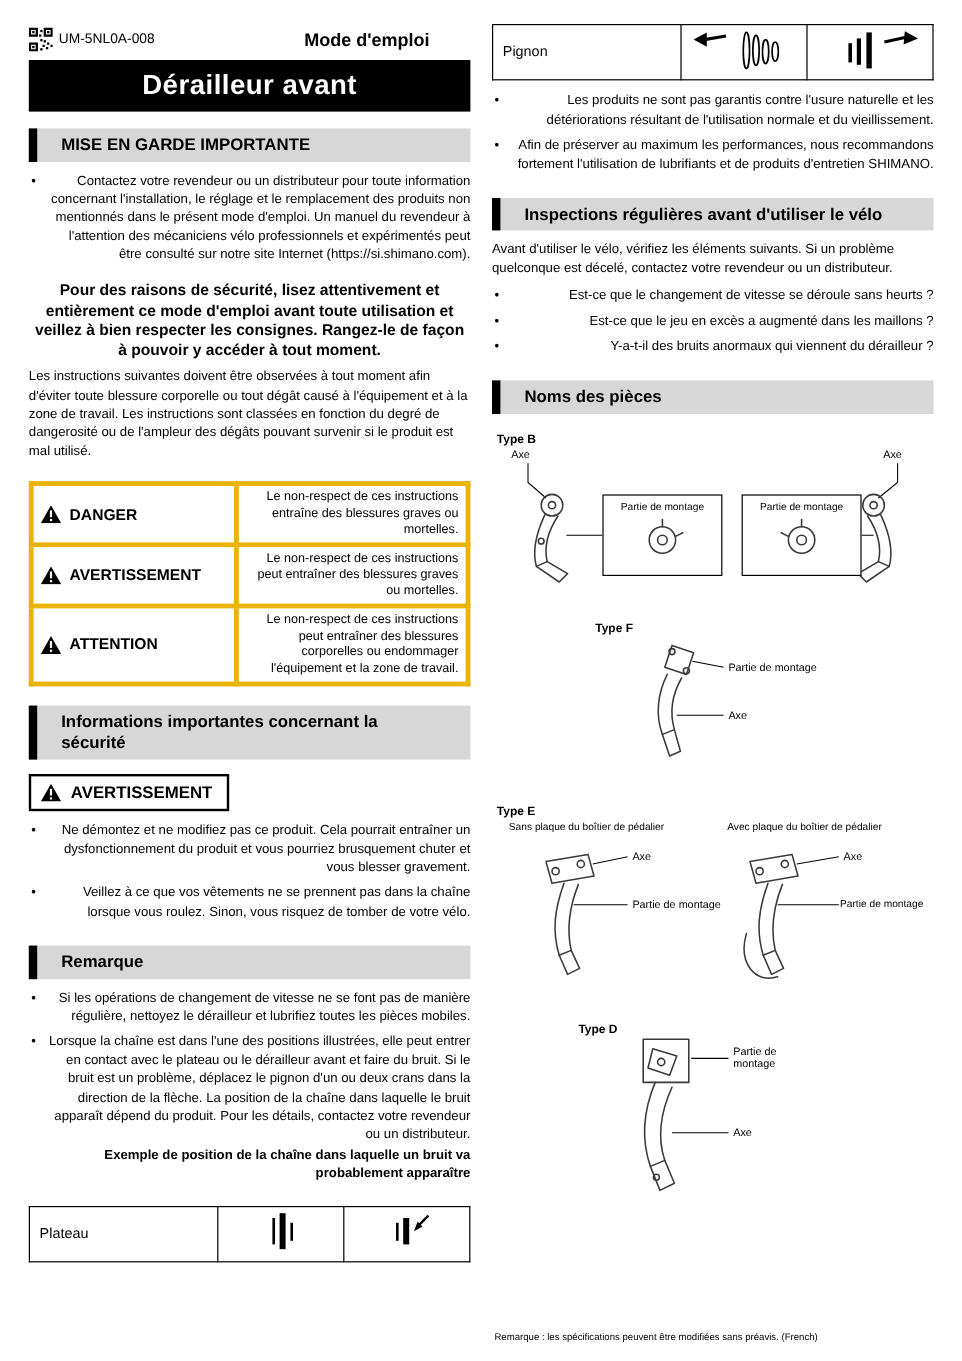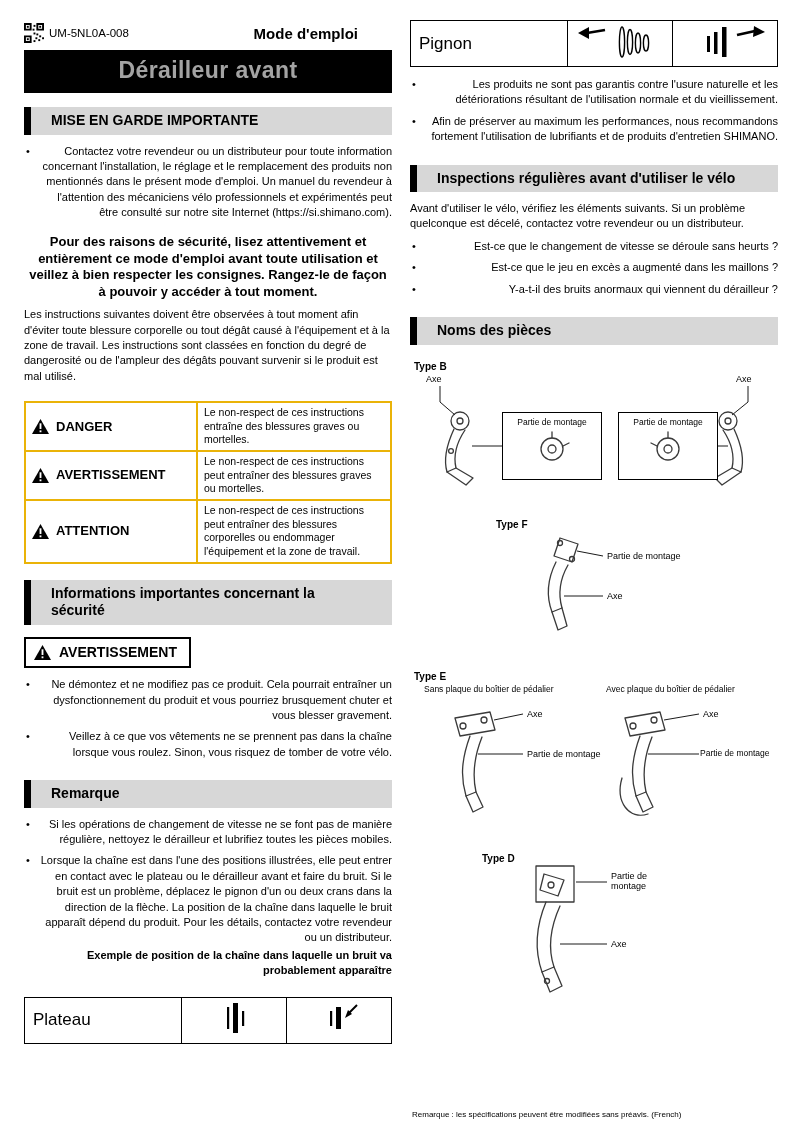--- a/index.html
+++ b/index.html
@@ -5,47 +5,47 @@
   * { margin:0; padding:0; box-sizing:border-box; }
   html,body { background:#fff; }
   body { width:802px; height:1134px; font-family:"Liberation Sans","DejaVu Sans",sans-serif;
          color:#000; font-size:11px; line-height:1.4; overflow:hidden; }
   .page { display:flex; gap:18px; padding:20px 24px 14px; height:100%; }
   .col { width:368px; flex:0 0 368px; display:flex; flex-direction:column; }
 
   .doc-header { display:flex; align-items:center; height:26px; }
   .doc-id { font-size:11.5px; margin-left:5px; }
   .doc-type { font-size:15px; font-weight:bold; margin-left:auto; margin-right:34px; }
-  .title-bar { background:#000; color:#a3a3a3; font-weight:bold; font-size:23px; text-align:center;
+  .title-bar { background:#000; color:#ffffff; font-weight:bold; font-size:23px; text-align:center;
                padding:4px 0 7px; margin-top:4px; letter-spacing:.4px; }
 
   .section-h { background:#d7d7d7; border-left:7px solid #000; font-weight:bold; font-size:14px;
                line-height:1.25; padding:5px 20px; margin:14px 0 9px; }
 
   ul.blist { list-style:none;text-align:right; }
   ul.blist li { position:relative; padding-left:13px; margin-bottom:6px; }
   ul.blist li::before { content:"•"; position:absolute; left:2px; top:0; }
 
   .bold-para { font-weight:bold; font-size:13px; line-height:1.3; margin:7px 0 6px;text-align:center; }
   .para { margin-bottom:7px; }
   .bold-note { font-weight:bold; margin-top:2px; }
 
   table.danger { border-collapse:collapse; width:100%; margin:10px 0 2px; }
-  table.danger td { border:2px solid #eab308; vertical-align:middle; }
+  table.danger td { border:4px solid #eab308; vertical-align:middle;text-align:right; }
   td.dlabel { width:47%; padding:6px; }
   .dlabel-inner { display:flex; align-items:center; gap:7px; font-weight:bold; font-size:13px; }
   td.dtext { padding:3px 6px; font-size:10.5px; line-height:1.3; }
 
   .warn-box { display:inline-flex; align-items:center; gap:8px; border:2px solid #000;
               padding:4px 12px 4px 8px; font-weight:bold; font-size:14px; margin:3px 0 9px;
               align-self:flex-start; }
 
   table.illus { border-collapse:collapse; width:100%; }
   table.illus td { border:1px solid #000; height:46px; }
-  td.ilabel { width:158px; padding-left:8px; font-size:17px; vertical-align:middle; }
+  td.ilabel { width:158px; padding-left:8px; font-size:12px; vertical-align:middle; }
   td.icell { width:105px; text-align:center; vertical-align:middle; }
   .plateau-table { margin-top:12px; }
 
   .r-bullets { margin-top:10px; }
 
   .diag { position:relative; margin-top:6px; }
   .diag-b { height:152px; }
   .diag-f { height:146px; }
   .diag-e { height:176px; }
   .diag-d { height:180px; }

